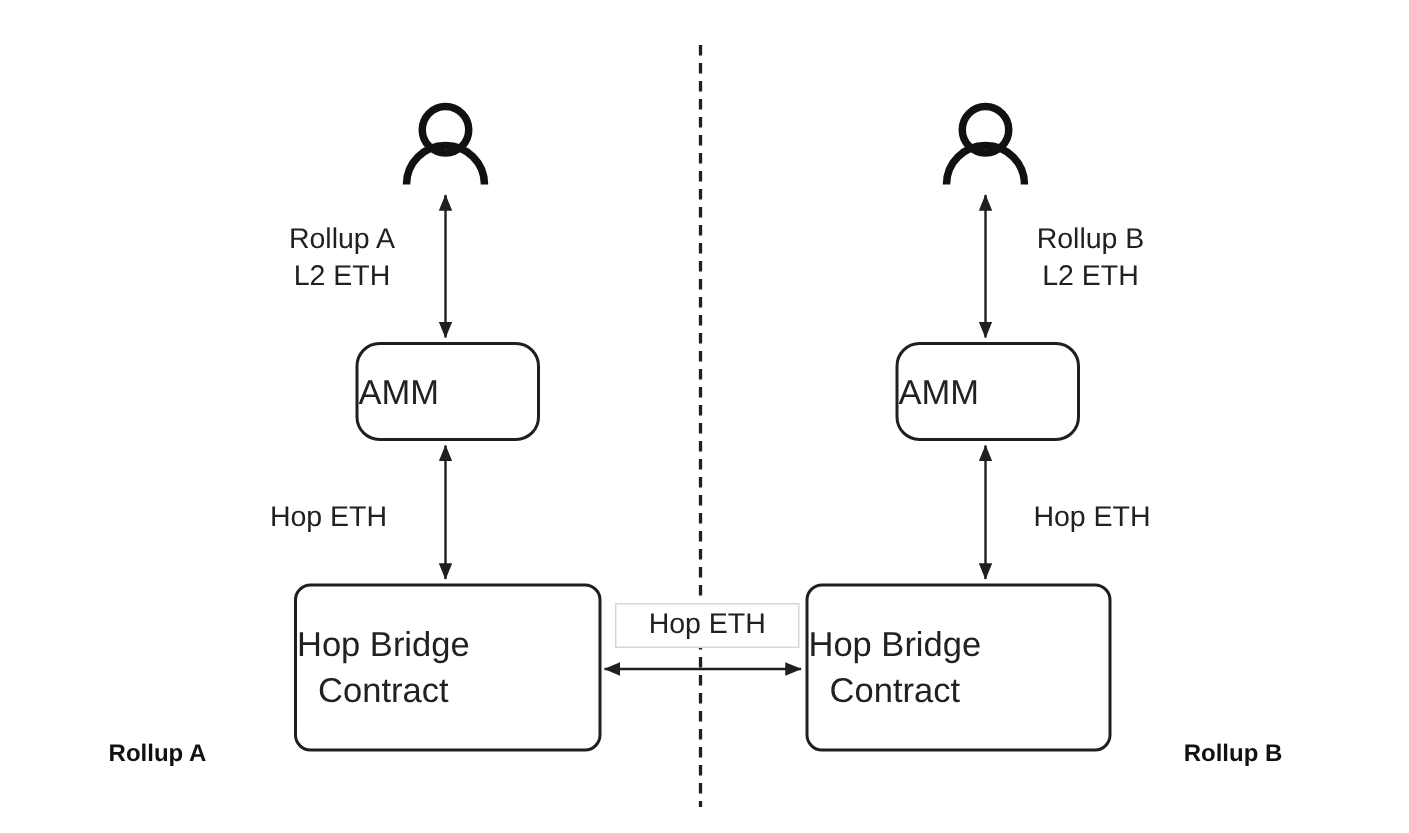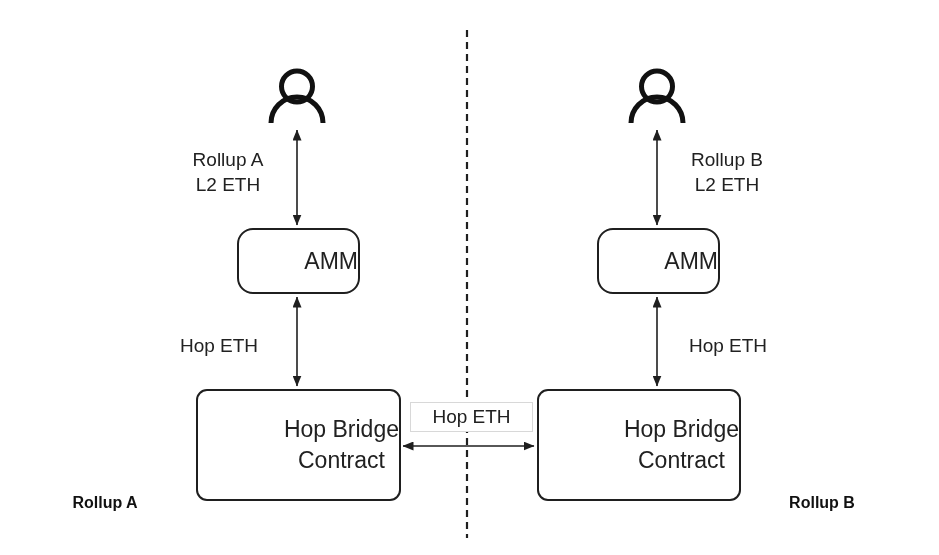--- a/index.html
+++ b/index.html
@@ -13,21 +13,21 @@
     width: 939px; height: 555px;
     background: #ffffff;
     overflow: hidden;
   }
   svg.wires { position: absolute; left: 0; top: 0; }
   .node {
     position: absolute;
     box-sizing: border-box;
     background: #ffffff;
     border: 2px solid #1f1f1f;
-    display: flex; align-items: center; justify-content: flex-end;
+    display: flex; align-items: center; justify-content: flex-start;
     text-align: center;
     color: #212121;
   }
   .node.amm {
     width: 123px; height: 66px;
     border-radius: 16px;
     font-size: 23px;
   }
   .node.bridge {
     width: 205px; height: 112px;

